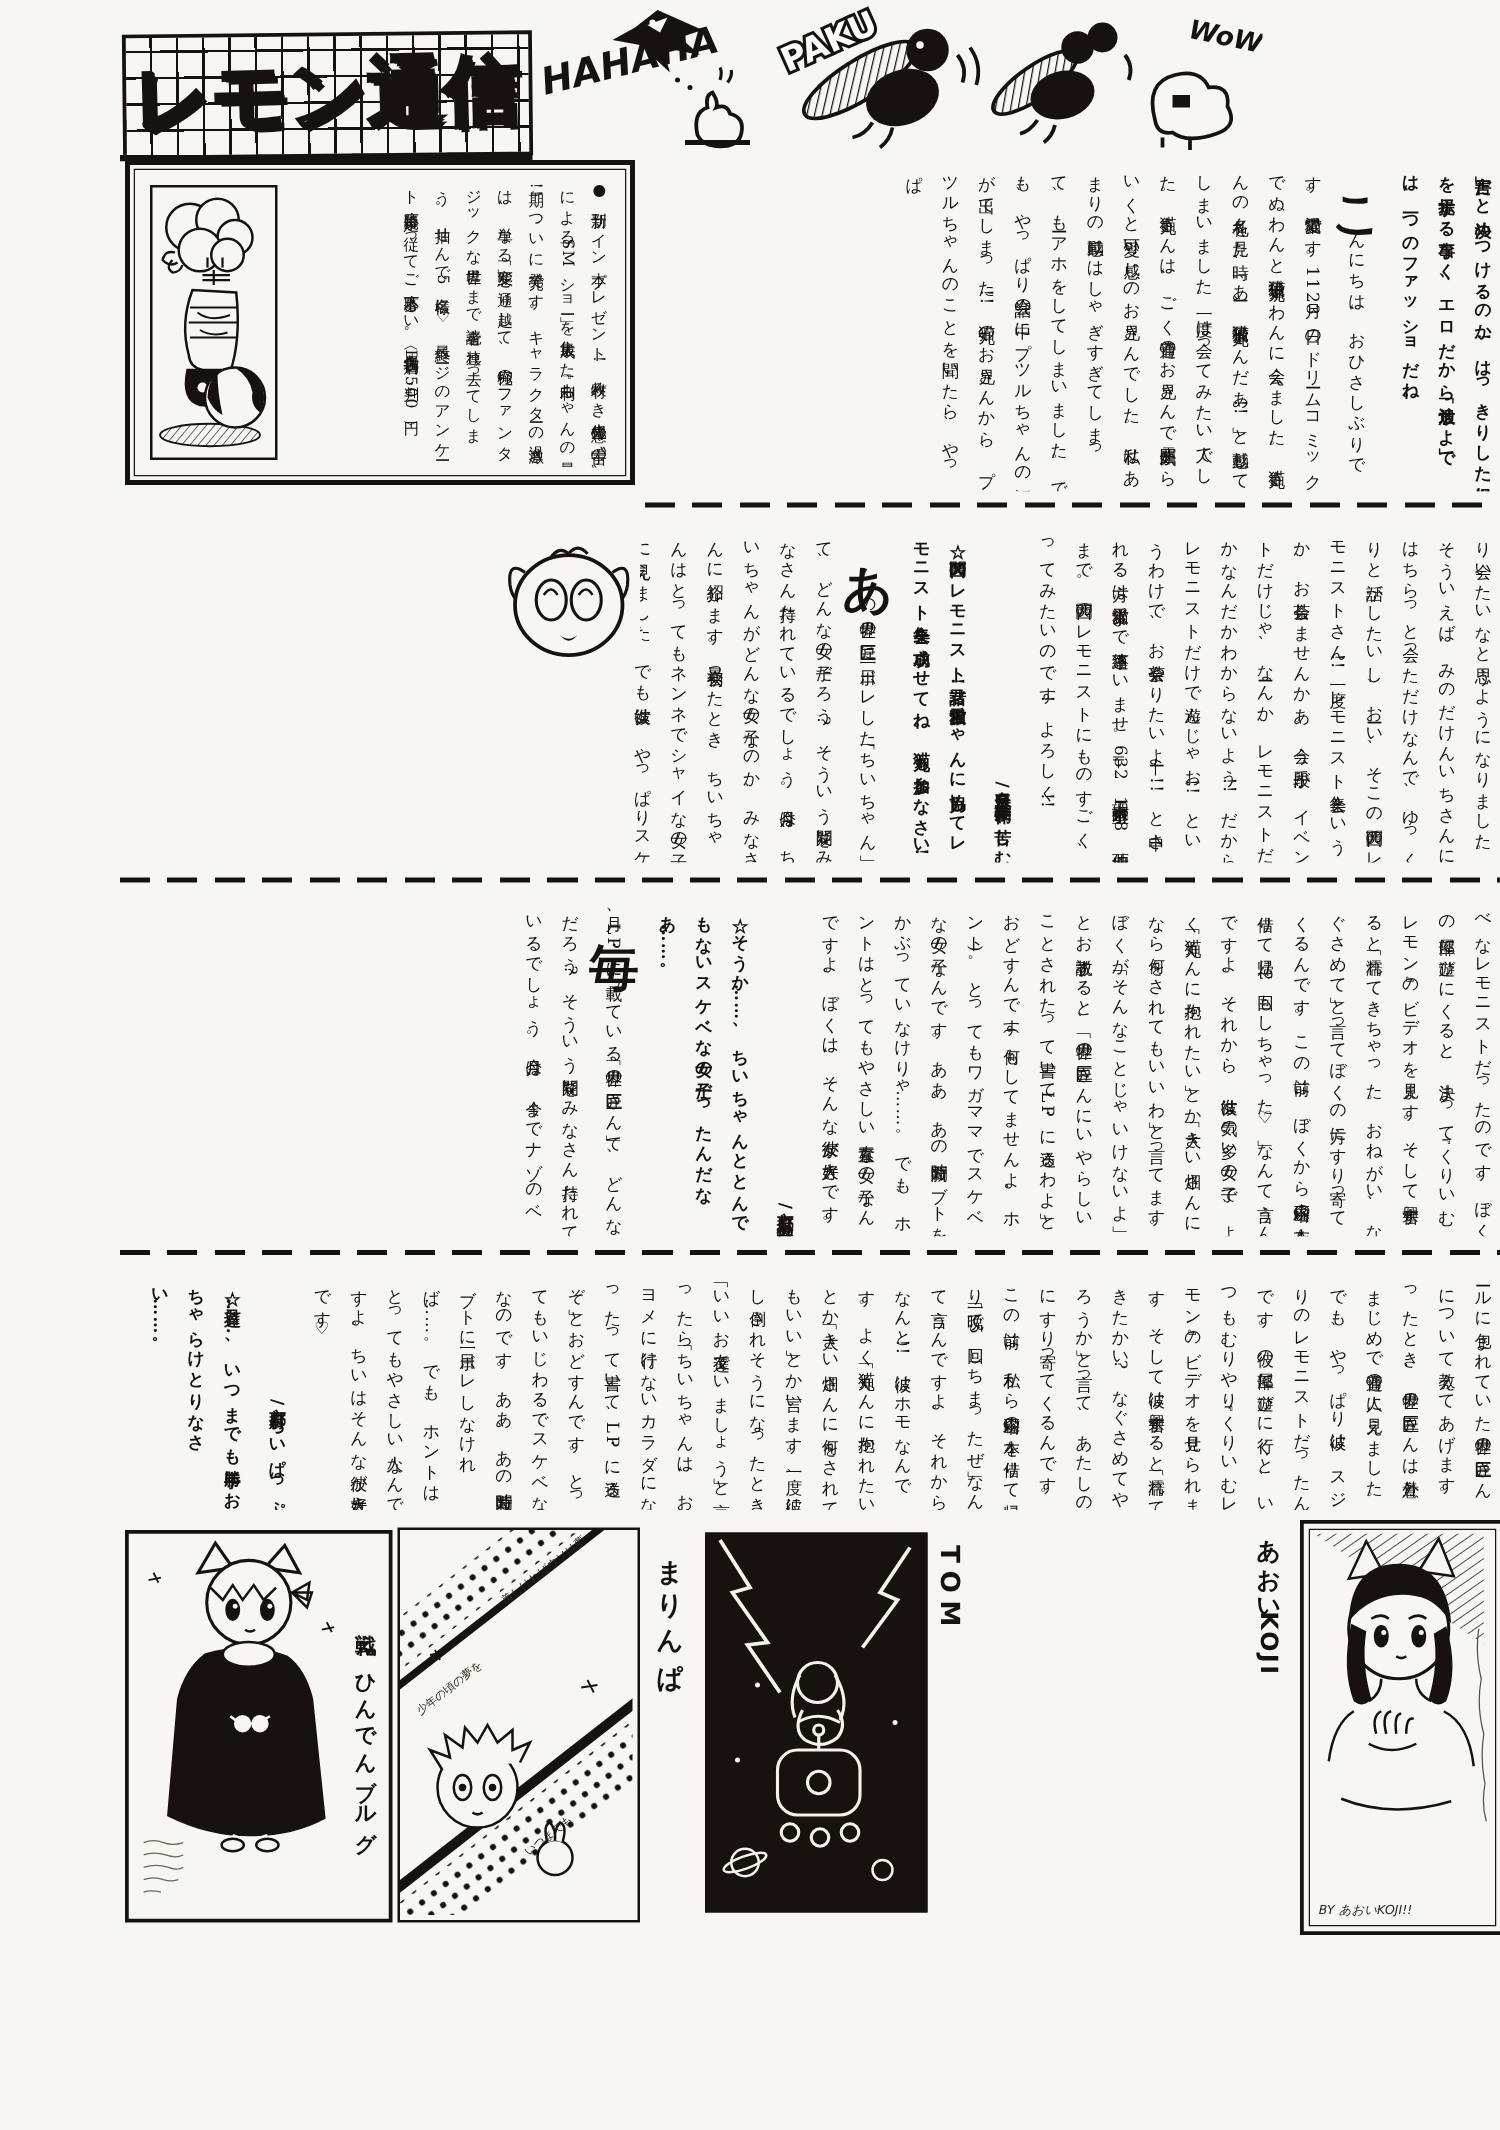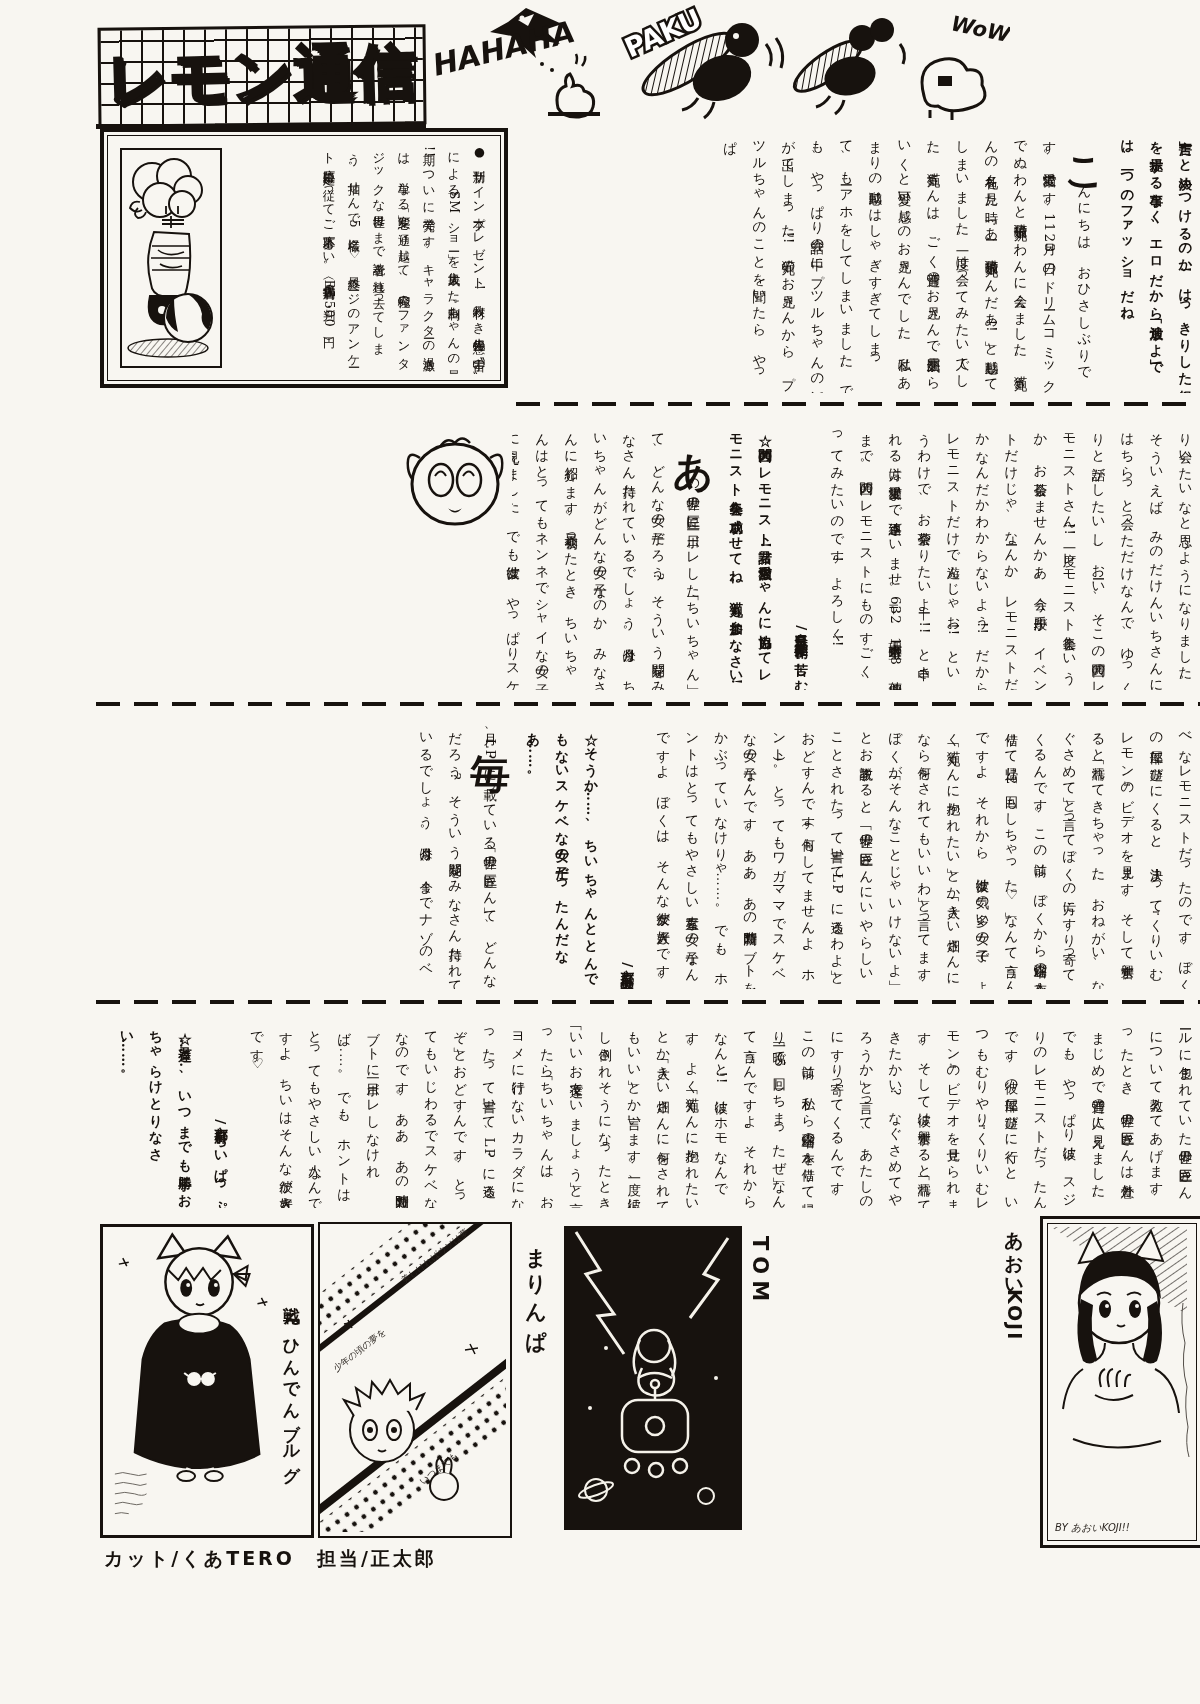--- a/index.html
+++ b/index.html
@@ -328,15 +328,14 @@
         <path d="M40 150 q-16 10 -20 40 M112 150 q20 10 24 44"></path>
         <path d="M58 168 q-4 -14 4 -18 M66 168 q-4 -16 4 -18 M74 168 q-2 -16 4 -16 M82 168 q0 -14 6 -12"></path>
         <path d="M52 176 q18 10 38 0"></path>
         <path d="M30 220 q40 16 88 2"></path>
       </g>
       <path d="M140 84 q-3 20 2 40 q-4 22 2 44 q-3 20 1 40 q-3 16 1 30" fill="none" stroke="#55504a" stroke-width="1"></path>
     </svg>
     <div class="p4sig">BY あおいKOJI!!</div>
   </div>
 
-  <div class="caption">カット/くあTERO　担当/正太郎</div>
 
 </div>
 
 </body></html>

